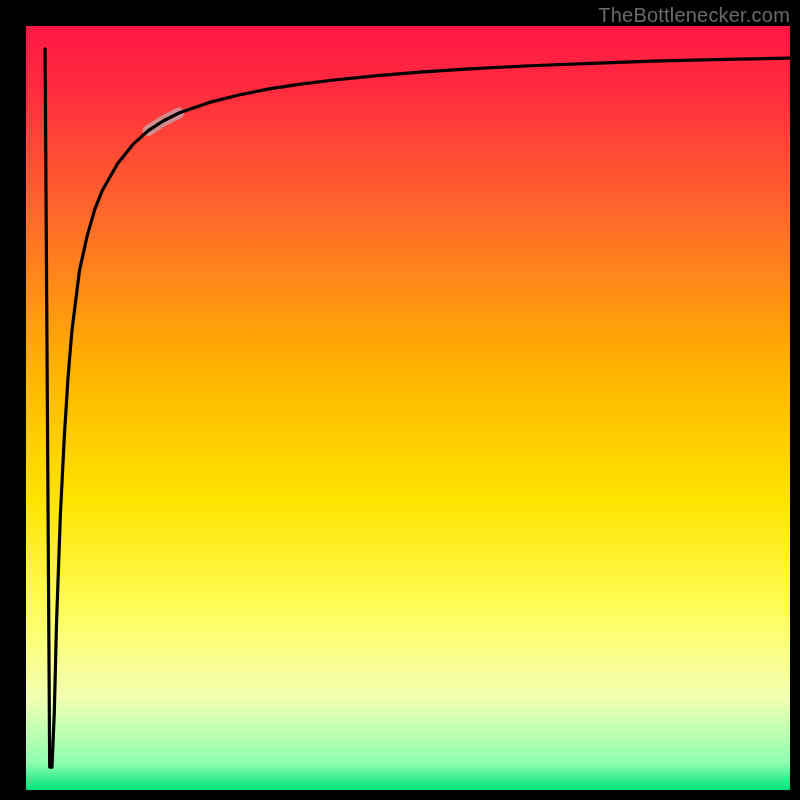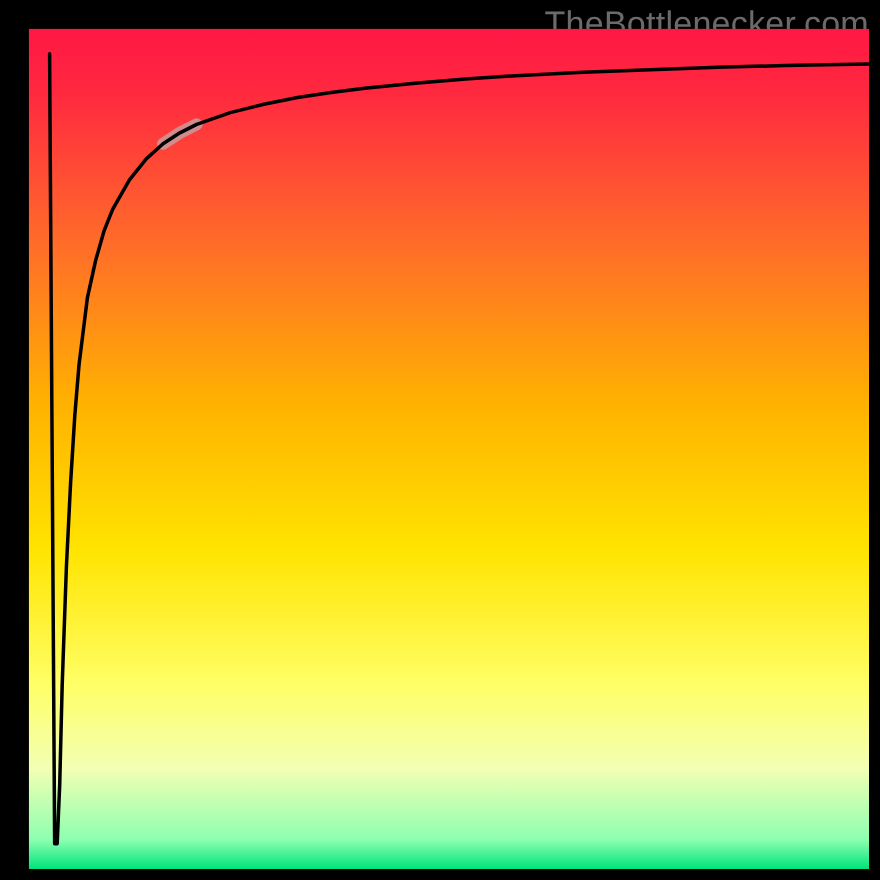--- a/index.html
+++ b/index.html
@@ -29,21 +29,21 @@
     position: absolute;
     left: 0;
     top: 0;
     width: 100%;
     height: 100%;
   }
   .watermark {
     position: absolute;
     top: 4px;
     right: 10px;
-    font-size: 31px;
+    font-size: 20px;
     font-weight: 400;
     color: #6b6b6b;
     letter-spacing: 0.2px;
     user-select: none;
   }
   svg.curve {
     position: absolute;
     left: 0;
     top: 0;
     width: 100%;

